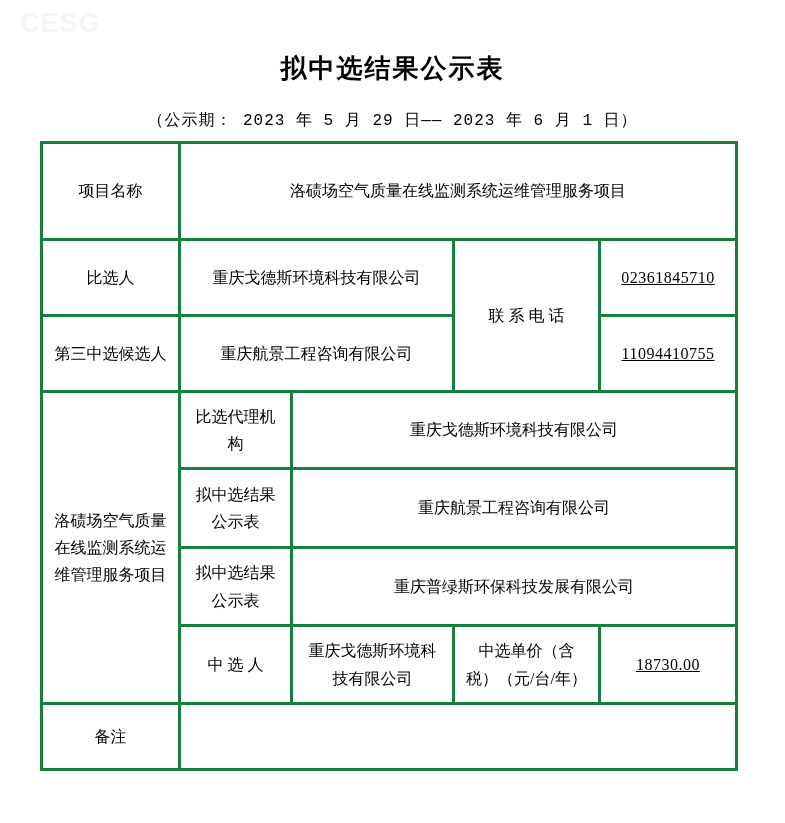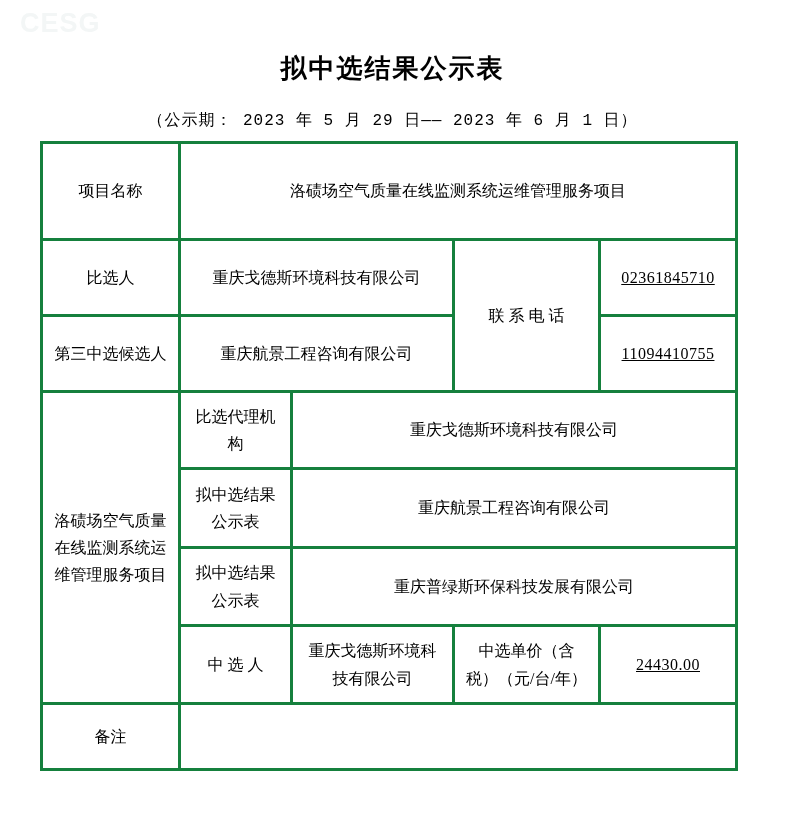--- a/index.html
+++ b/index.html
@@ -116,21 +116,21 @@
         <td colspan="3">重庆航景工程咨询有限公司</td>
       </tr>
       <tr class="r6">
         <td class="pad-lg">拟中选结果公示表</td>
         <td colspan="3">重庆普绿斯环保科技发展有限公司</td>
       </tr>
       <tr class="r7">
         <td class="pad-lg">中 选 人</td>
         <td class="pad-lg">重庆戈德斯环境科技有限公司</td>
         <td class="pad-md">中选单价（含税）（元/台/年）</td>
-        <td class="num">24430.00</td>
+        <td class="num">18730.00</td>
       </tr>
       <tr class="r8">
         <td>备注</td>
         <td colspan="4"></td>
       </tr>
     </tbody>
   </table>
 
 </div>
 

